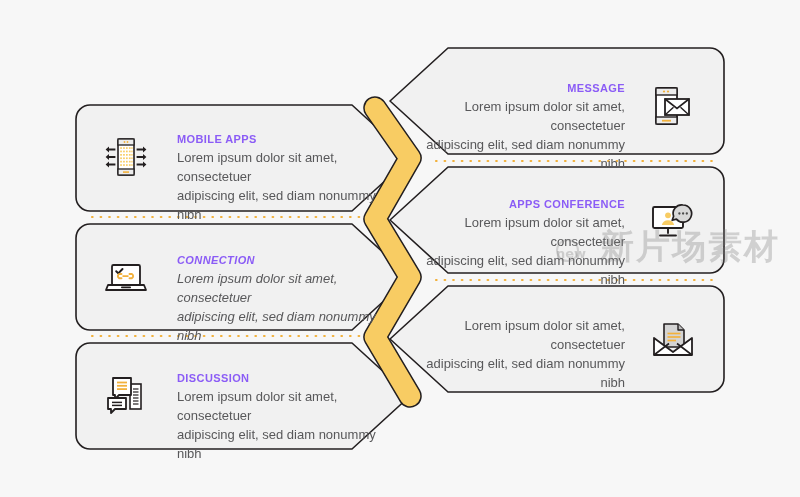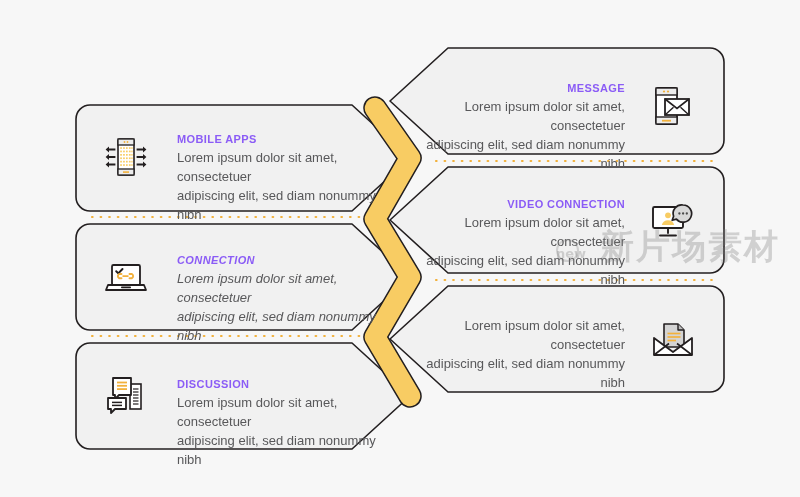--- a/index.html
+++ b/index.html
@@ -22,21 +22,21 @@
   .panel-text .body{
     font-size:13px;color:#58585a;line-height:1.45;margin:0;
     font-weight:normal;
   }
   .left-text{text-align:left;width:200px;}
   .right-text{text-align:right;width:200px;}
 
   
   #tx-mobile{left:177px;top:133px;}
   #tx-connection{left:177px;top:254px;font-style:italic;}
-  #tx-discussion{left:177px;top:372px;margin-top:6px;}
+  #tx-discussion{left:177px;top:372px;}
   
   #tx-message{left:425px;top:82px;}
   #tx-video{left:425px;top:198px;}
   #tx-email{left:425px;top:317px;}
 
   
   .icon-box{position:absolute;width:46px;height:46px;}
   #ic-mobile{left:103px;top:134px;}
   #ic-connection{left:103px;top:254px;}
   #ic-discussion{left:103px;top:371px;}
@@ -131,21 +131,21 @@
     <p class="body">adipiscing elit, sed diam nonummy nibh</p>
   </div>
 
   <div class="panel-text right-text" id="tx-message">
     <p class="title">MESSAGE</p>
     <p class="body">Lorem ipsum dolor sit amet, consectetuer</p>
     <p class="body">adipiscing elit, sed diam nonummy nibh</p>
   </div>
 
   <div class="panel-text right-text" id="tx-video">
-    <p class="title">VIDEO CONNECTION</p>
+    <p class="title">APPS CONFERENCE</p>
     <p class="body">Lorem ipsum dolor sit amet, consectetuer</p>
     <p class="body">adipiscing elit, sed diam nonummy nibh</p>
   </div>
 
   <div class="panel-text right-text" id="tx-email">
     <p class="body">Lorem ipsum dolor sit amet, consectetuer</p>
     <p class="body">adipiscing elit, sed diam nonummy nibh</p>
   </div>
 
   <div class="icon-box" id="ic-mobile">

